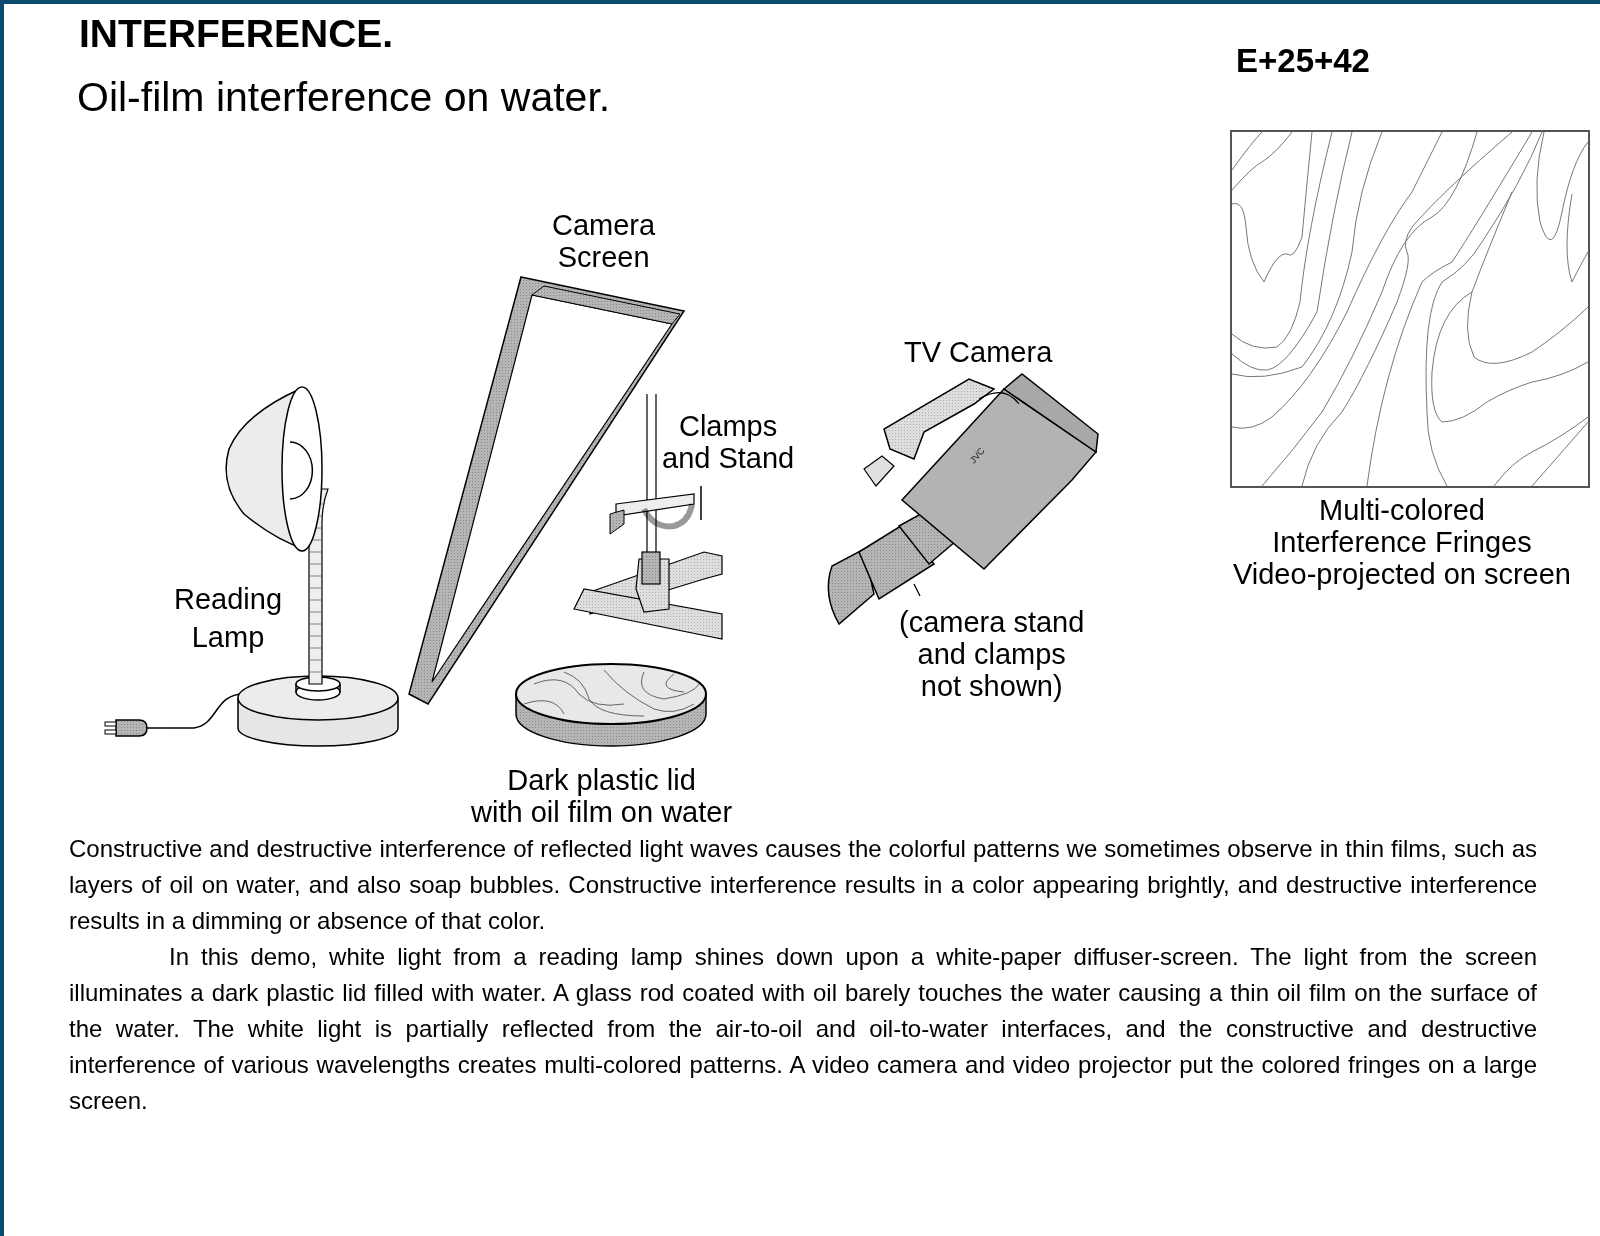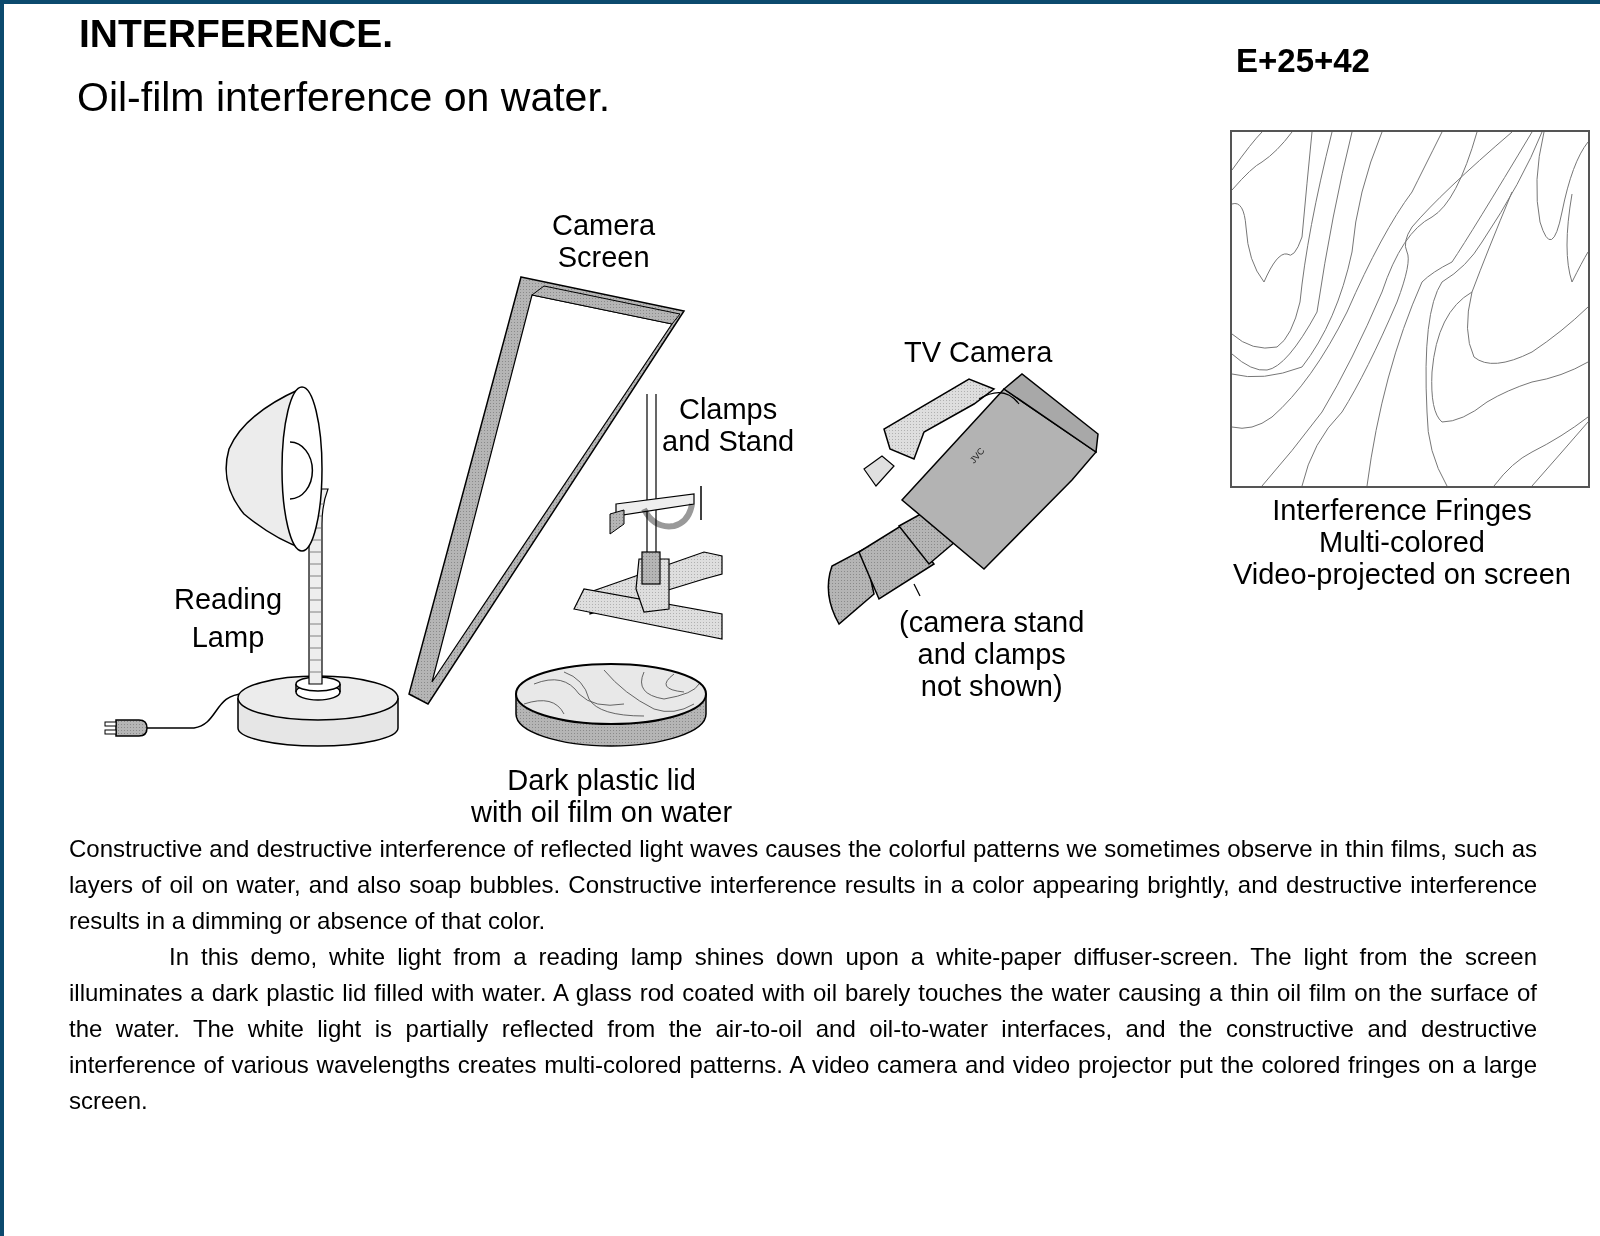--- a/index.html
+++ b/index.html
@@ -123,21 +123,21 @@
       <path d="M860,465 L878,452 L890,462 L872,482 Z" fill="#e0e0e0" stroke="#000" stroke-width="1.2"></path>
       <path d="M975,395 Q1000,380 1015,400" fill="none" stroke="#000" stroke-width="1.2"></path>
       <text x="970" y="460" font-size="9" transform="rotate(-50 970 460)" fill="#222" font-family="Liberation Sans, sans-serif">JVC</text>
     </g>
   </svg>
 
   <div class="label" style="left:548px; top:205px;">
     <div>Camera</div>
     <div>Screen</div>
   </div>
-  <div class="label" style="left:658px; top:389px;">
+  <div class="label" style="left:658px; top:406px;">
     <div>Clamps</div>
     <div>and Stand</div>
   </div>
   <div class="label" style="left:900px; top:332px;">TV Camera</div>
   <div class="label" style="left:170px; top:576px; line-height:38px;">
     <div>Reading</div>
     <div>Lamp</div>
   </div>
   <div class="label" style="left:895px; top:602px;">
     <div>(camera stand</div>
@@ -166,22 +166,22 @@
         <path d="M262,354 Q280,330 300,320 Q330,305 356,285"></path>
         <path d="M300,354 Q330,320 356,290"></path>
         <path d="M312,0 Q300,50 308,90 Q320,130 330,80 Q340,30 356,10"></path>
         <path d="M340,62 Q330,120 340,150 Q350,130 356,120"></path>
         <path d="M356,230 Q330,245 300,250 Q275,258 255,270 Q230,290 210,290 Q198,280 200,240 Q205,180 240,160"></path>
         <path d="M356,175 Q330,200 300,220 Q260,240 242,225 Q230,200 240,160 Q255,120 280,60"></path>
       </g>
     </svg>
   </div>
   <div class="label" style="left:1208px; top:490px; width:380px;">
+    <div>Multi-colored</div>
     <div>Interference Fringes</div>
-    <div>Multi-colored</div>
     <div>Video-projected on screen</div>
   </div>
 
   <div class="body-text">
     <p>Constructive and destructive interference of reflected light waves causes the colorful patterns we sometimes observe in thin films, such as layers of oil on water, and also soap bubbles. Constructive interference results in a color appearing brightly, and destructive interference results in a dimming or absence of that color.</p>
     <p class="indent">In this demo, white light from a reading lamp shines down upon a white-paper diffuser-screen. The light from the screen illuminates a dark plastic lid filled with water. A glass rod coated with oil barely touches the water causing a thin oil film on the surface of the water. The white light is partially reflected  from the air-to-oil and oil-to-water interfaces, and the constructive and destructive interference of various wavelengths creates multi-colored patterns. A video camera and video projector put the colored fringes on a large screen.</p>
   </div>
 
 </div>
 

